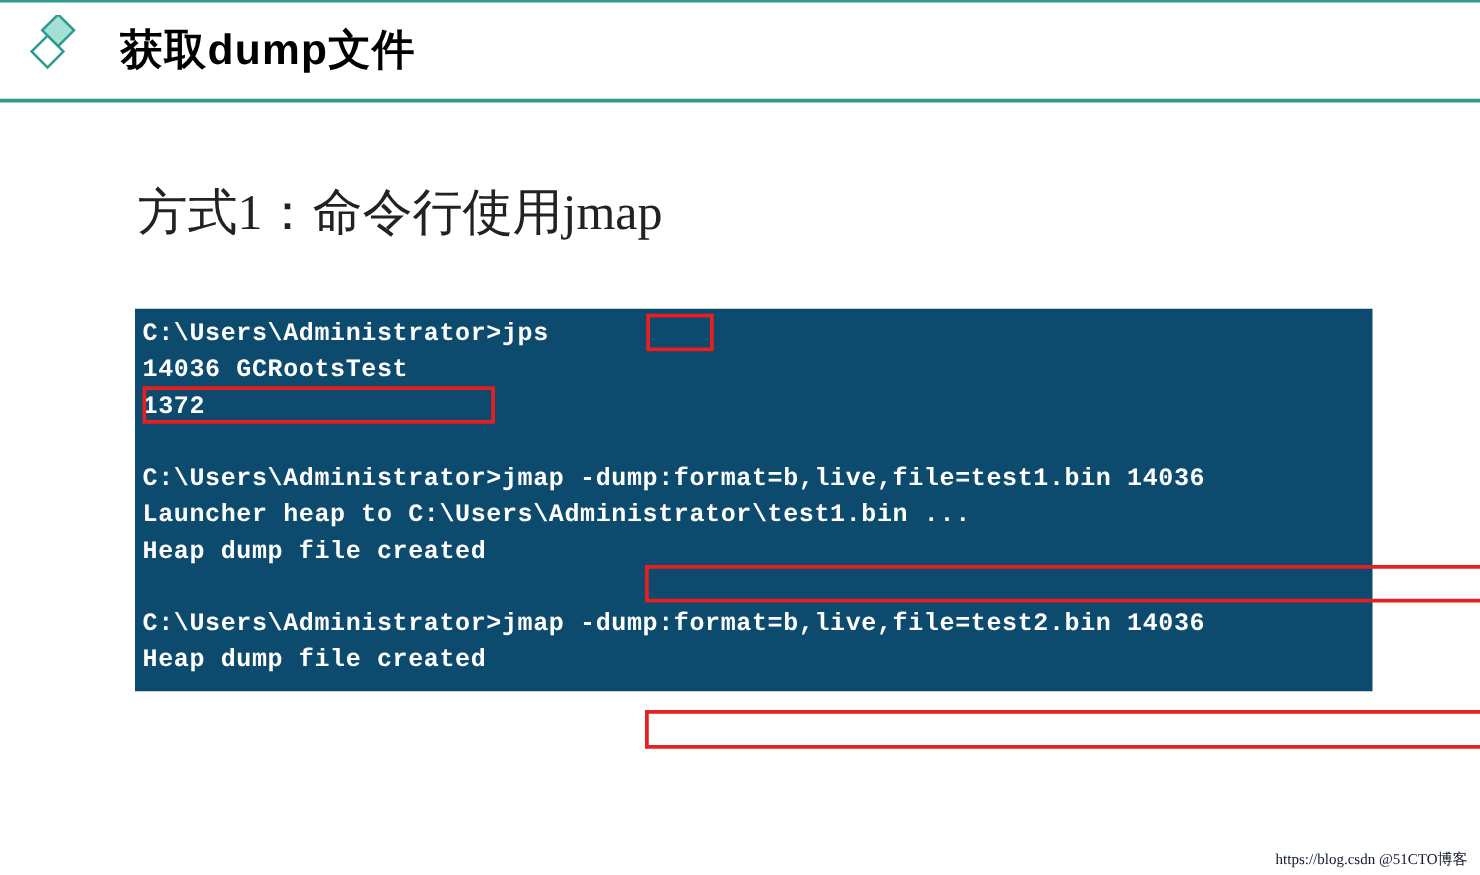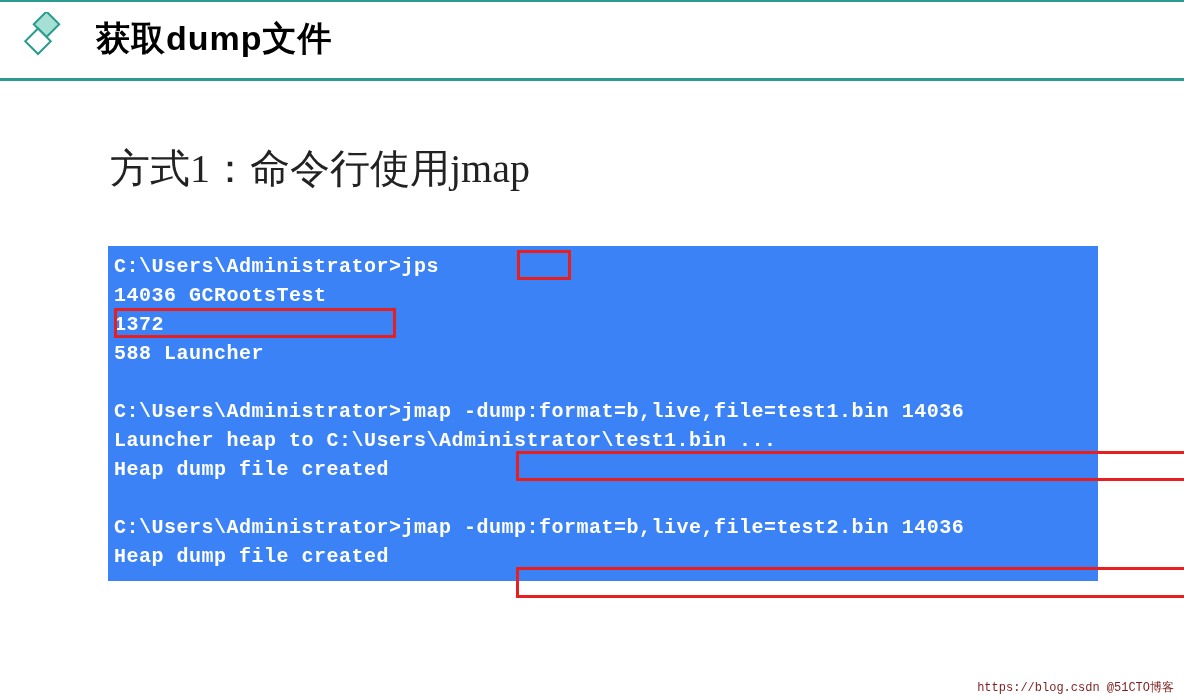--- a/index.html
+++ b/index.html
@@ -30,21 +30,21 @@
   }
   .subtitle {
     margin: 60px 0 50px 110px;
     font-size: 40px;
     font-family: "SimSun", serif;
     color: #222;
   }
   .terminal {
     margin: 0 0 0 108px;
     width: 990px;
-    background: #3b82f6;
+    background: #0c4a6e;
     color: #fff;
     font-family: "Courier New", monospace;
     font-size: 20px;
     font-weight: bold;
     line-height: 1.45;
     padding: 6px 6px 10px 6px;
     position: relative;
     letter-spacing: 0.5px;
   }
   .line { white-space: pre; position: relative; }
@@ -82,22 +82,22 @@
     width: 678px;
     height: 31px;
     border: 3px solid #e62020;
     pointer-events: none;
   }
   .watermark {
     position: absolute;
     right: 10px;
     bottom: 4px;
     font-size: 12px;
-    color: #7f1d1d;
-    font-family: Liberation Mono, monospace;
+    color: #0f172a;
+    font-family: Liberation Serif, serif;
     padding-left: 27px;
   }
 </style>
 </head>
 <body>
 
 <div class="header-bar">
   <span class="logo">
     <svg width="56" height="50" viewBox="0 0 56 50">
       <g transform="translate(28,25)">
@@ -108,21 +108,20 @@
   </span>
   <div class="title">获取dump文件</div>
 </div>
 
 <div class="subtitle">方式1：命令行使用jmap</div>
 
 <div class="terminal">
   <div class="line"><span>C:\Users\Administrator&gt;</span><span>jps</span></div>
   <div class="line">14036 GCRootsTest</div>
   <div class="line">1372</div>
-  <div class="line">588 Launcher</div>
   <div class="line"> </div>
   <div class="line"><span>C:\Users\Administrator&gt;</span><span>jmap -dump:format=b,live,file=test1.bin 14036</span></div>
   <div class="line">Launcher heap to C:\Users\Administrator\test1.bin ...</div>
   <div class="line">Heap dump file created</div>
   <div class="line"> </div>
   <div class="line"><span>C:\Users\Administrator&gt;</span><span>jmap -dump:format=b,live,file=test2.bin 14036</span></div>
   <div class="line">Heap dump file created</div>
 
   <div class="rb-jps"></div>
   <div class="rb-gcroots"></div>

